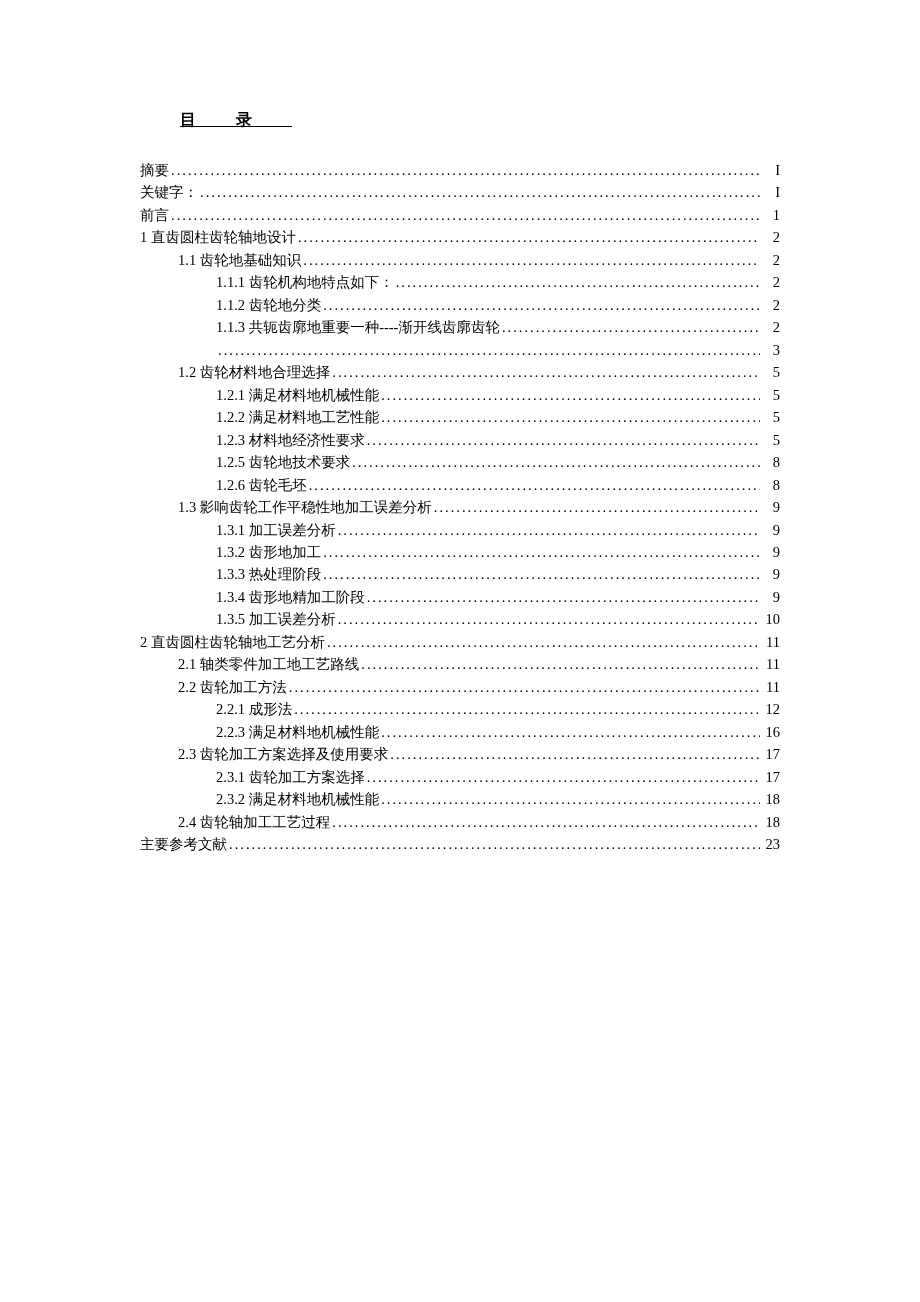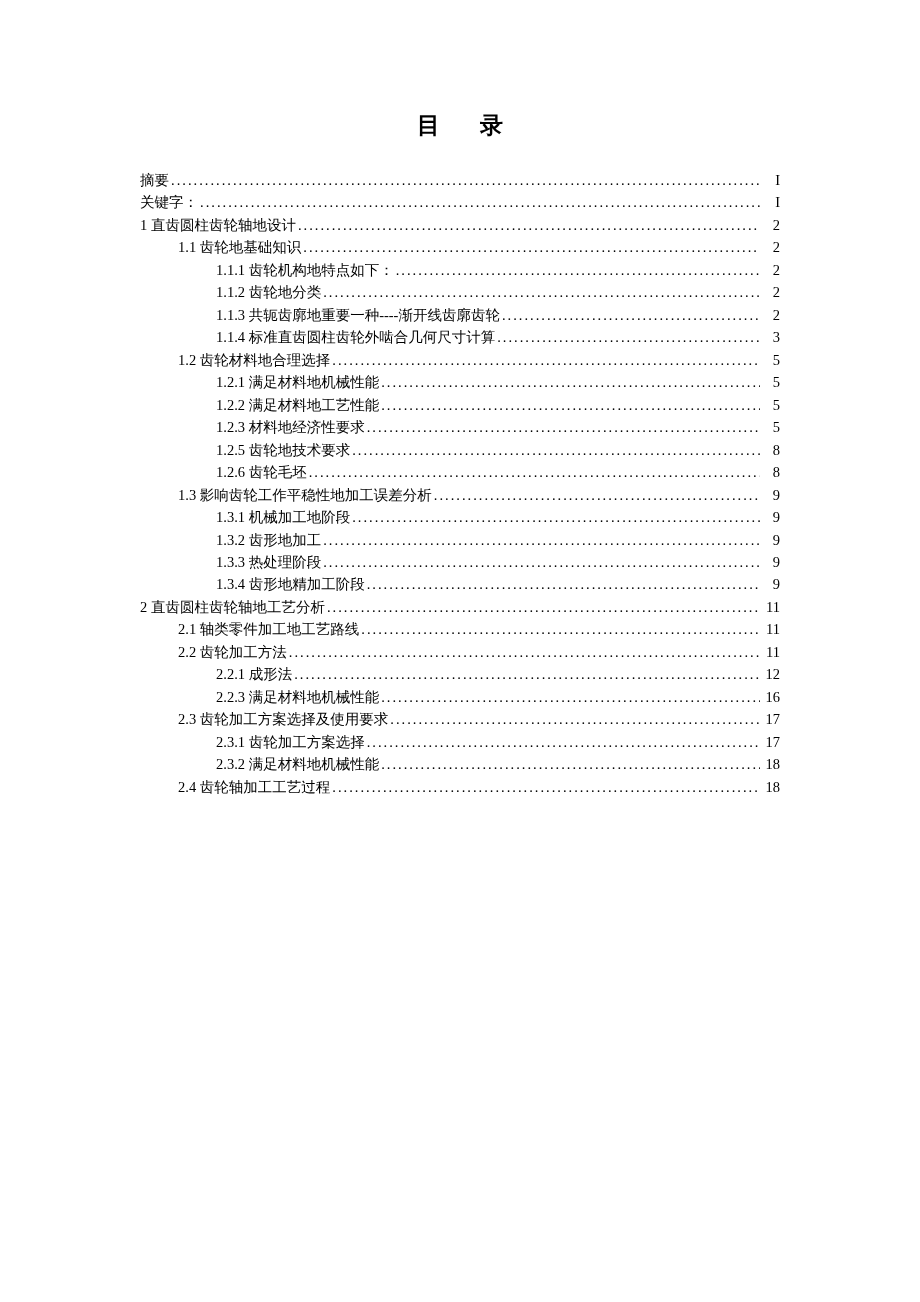--- a/index.html
+++ b/index.html
@@ -9,26 +9,27 @@
     }
     body {
       width: 920px;
       height: 1302px;
       background: #ffffff;
       font-family: "SimSun", "宋体", serif;
       padding: 110px 140px 0 140px;
       color: #000;
     }
     .title {
-      text-align: center;
-      font-size: 23px;
+      text-align: left;
+      font-size: 16px;
       font-weight: bold;
       letter-spacing: 40px;
       padding-left: 40px;
       margin-bottom: 28px;
+      text-decoration: underline;
     }
     .toc-list {
       font-size: 14.5px;
       line-height: 1.55;
     }
     .toc-entry {
       display: flex;
       align-items: baseline;
       white-space: nowrap;
     }
@@ -71,20 +72,25 @@
       <span class="entry-label">摘要</span>
       <span class="entry-dots"></span>
       <span class="entry-page">I</span>
     </div>
     <div class="toc-entry level-0">
       <span class="entry-label">关键字：</span>
       <span class="entry-dots"></span>
       <span class="entry-page">I</span>
     </div>
     <div class="toc-entry level-0">
+      <span class="entry-label">前言</span>
+      <span class="entry-dots"></span>
+      <span class="entry-page">1</span>
+    </div>
+    <div class="toc-entry level-0">
       <span class="entry-label">1 直齿圆柱齿轮轴地设计</span>
       <span class="entry-dots"></span>
       <span class="entry-page">2</span>
     </div>
     <div class="toc-entry level-1">
       <span class="entry-label">1.1 齿轮地基础知识</span>
       <span class="entry-dots"></span>
       <span class="entry-page">2</span>
     </div>
     <div class="toc-entry level-2">
@@ -96,21 +102,20 @@
       <span class="entry-label">1.1.2 齿轮地分类</span>
       <span class="entry-dots"></span>
       <span class="entry-page">2</span>
     </div>
     <div class="toc-entry level-2">
       <span class="entry-label">1.1.3 共轭齿廓地重要一种----渐开线齿廓齿轮</span>
       <span class="entry-dots"></span>
       <span class="entry-page">2</span>
     </div>
     <div class="toc-entry level-2">
-      <span class="entry-label">1.1.4 标准直齿圆柱齿轮外啮合几何尺寸计算</span>
       <span class="entry-dots"></span>
       <span class="entry-page">3</span>
     </div>
     <div class="toc-entry level-1">
       <span class="entry-label">1.2 齿轮材料地合理选择</span>
       <span class="entry-dots"></span>
       <span class="entry-page">5</span>
     </div>
     <div class="toc-entry level-2">
       <span class="entry-label">1.2.1 满足材料地机械性能</span>
@@ -136,39 +141,44 @@
       <span class="entry-label">1.2.6 齿轮毛坯</span>
       <span class="entry-dots"></span>
       <span class="entry-page">8</span>
     </div>
     <div class="toc-entry level-1">
       <span class="entry-label">1.3 影响齿轮工作平稳性地加工误差分析</span>
       <span class="entry-dots"></span>
       <span class="entry-page">9</span>
     </div>
     <div class="toc-entry level-2">
-      <span class="entry-label">1.3.1 机械加工地阶段</span>
+      <span class="entry-label">1.3.1 加工误差分析</span>
       <span class="entry-dots"></span>
       <span class="entry-page">9</span>
     </div>
     <div class="toc-entry level-2">
       <span class="entry-label">1.3.2 齿形地加工</span>
       <span class="entry-dots"></span>
       <span class="entry-page">9</span>
     </div>
     <div class="toc-entry level-2">
       <span class="entry-label">1.3.3 热处理阶段</span>
       <span class="entry-dots"></span>
       <span class="entry-page">9</span>
     </div>
     <div class="toc-entry level-2">
       <span class="entry-label">1.3.4 齿形地精加工阶段</span>
       <span class="entry-dots"></span>
       <span class="entry-page">9</span>
     </div>
+    <div class="toc-entry level-2">
+      <span class="entry-label">1.3.5 加工误差分析</span>
+      <span class="entry-dots"></span>
+      <span class="entry-page">10</span>
+    </div>
     <div class="toc-entry level-0">
       <span class="entry-label">2 直齿圆柱齿轮轴地工艺分析</span>
       <span class="entry-dots"></span>
       <span class="entry-page">11</span>
     </div>
     <div class="toc-entry level-1">
       <span class="entry-label">2.1 轴类零件加工地工艺路线</span>
       <span class="entry-dots"></span>
       <span class="entry-page">11</span>
     </div>
@@ -199,14 +209,19 @@
     </div>
     <div class="toc-entry level-2">
       <span class="entry-label">2.3.2 满足材料地机械性能</span>
       <span class="entry-dots"></span>
       <span class="entry-page">18</span>
     </div>
     <div class="toc-entry level-1">
       <span class="entry-label">2.4 齿轮轴加工工艺过程</span>
       <span class="entry-dots"></span>
       <span class="entry-page">18</span>
+    </div>
+    <div class="toc-entry level-0">
+      <span class="entry-label">主要参考文献</span>
+      <span class="entry-dots"></span>
+      <span class="entry-page">23</span>
     </div>
   </div>
 
 </body></html>

